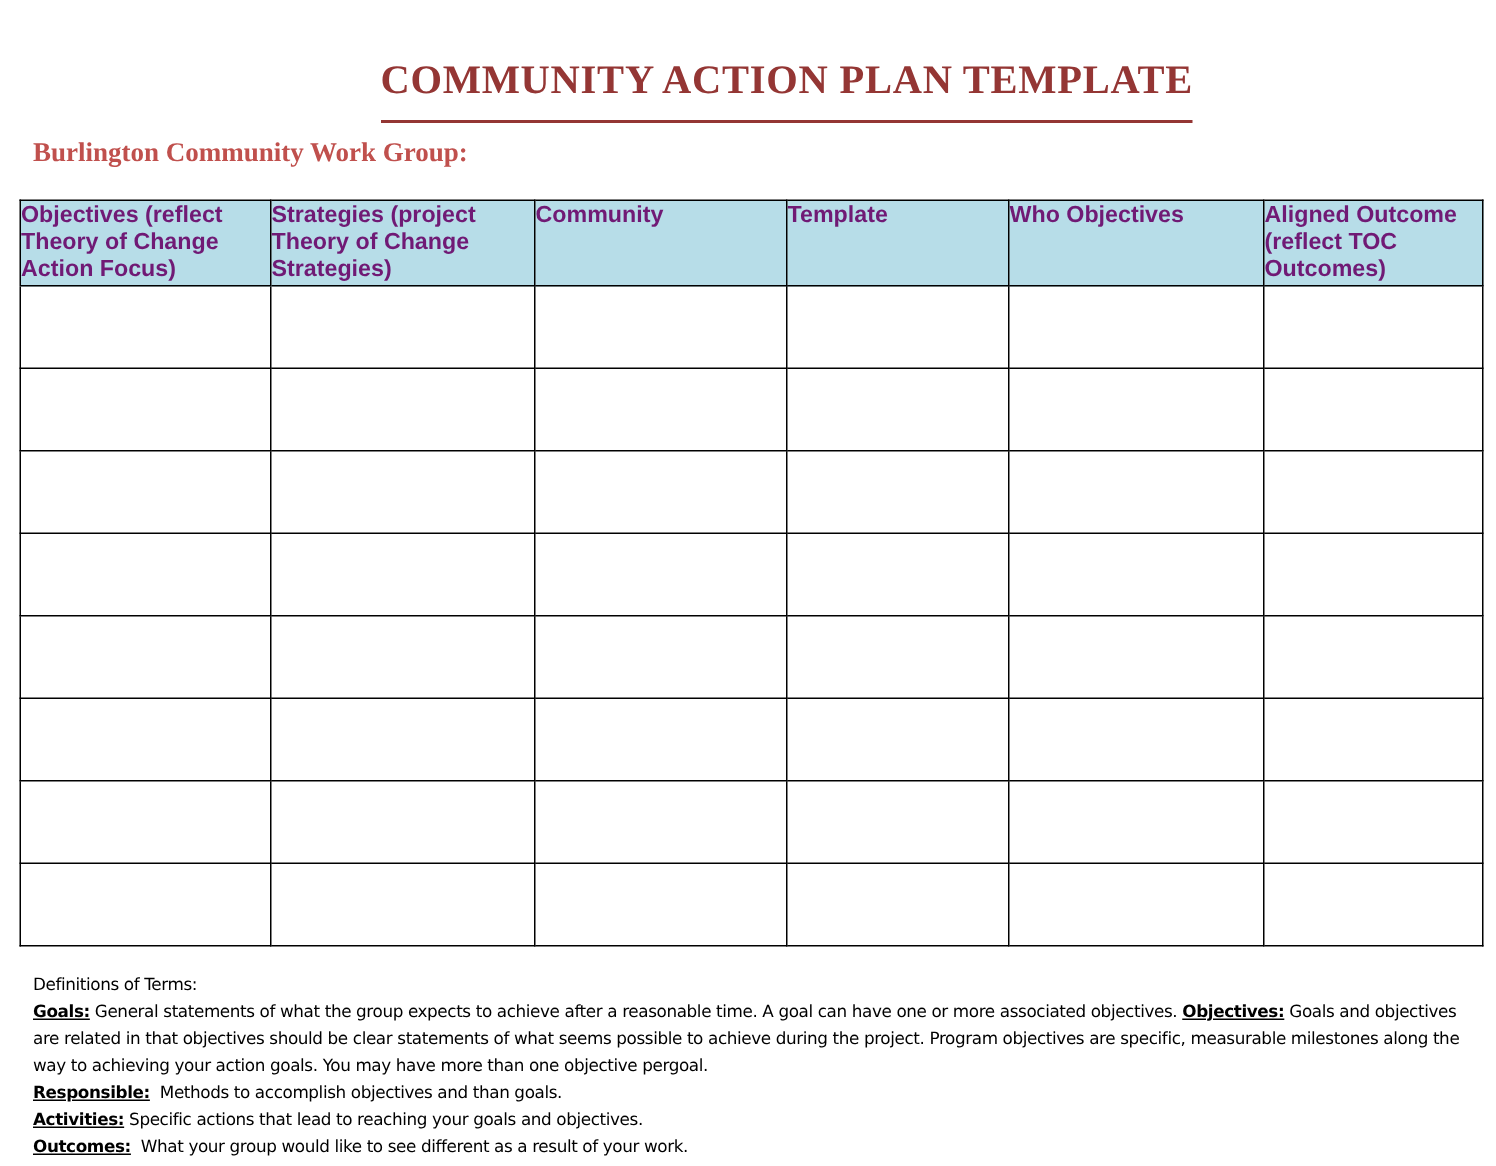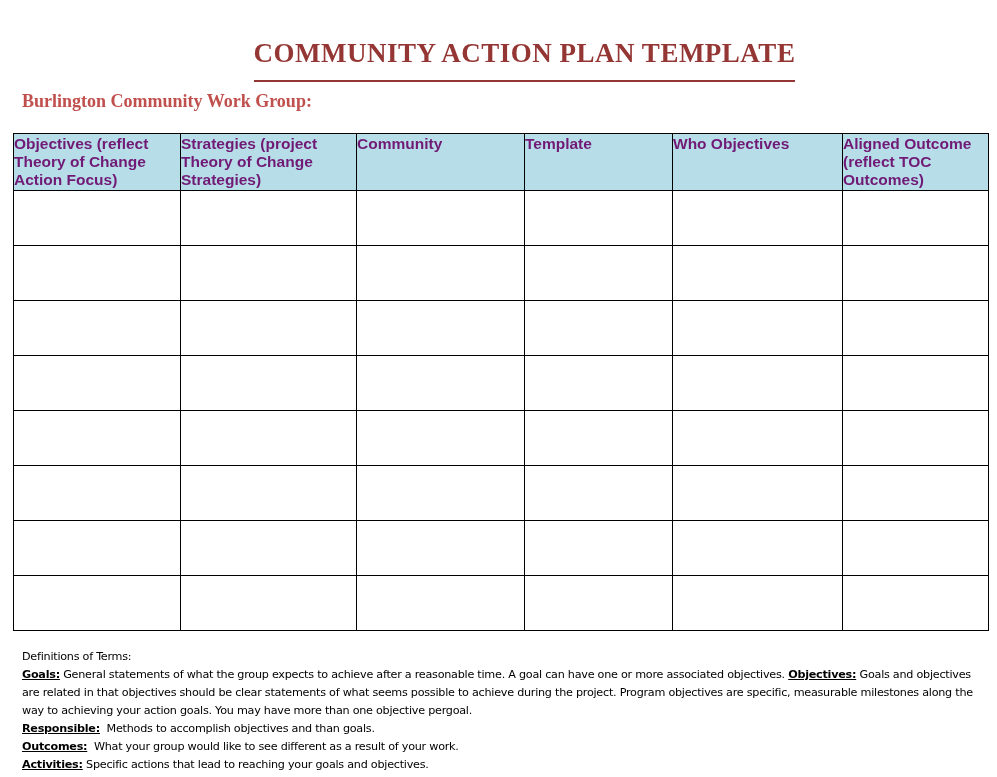--- a/index.html
+++ b/index.html
@@ -126,15 +126,15 @@
       <td></td>
       <td></td>
     </tr>
   </tbody>
 </table>
 
 <div class="defs">
   <div>Definitions of Terms:</div>
   <div><b>Goals:</b><span> General statements of what the group expects to achieve after a reasonable time. A goal can have one or more associated objectives. </span><b>Objectives:</b><span> Goals and objectives are related in that objectives should be clear statements of what seems possible to achieve during the project. Program objectives are specific, measurable milestones along the way to achieving your action goals. You may have more than one objective pergoal.</span></div>
   <div><b>Responsible:</b><span style="white-space:pre">  Methods to accomplish objectives and than goals.</span></div>
+  <div><b>Activities:</b><span> Specific actions that lead to reaching your goals and objectives.</span></div>
   <div><b>Outcomes:</b><span style="white-space:pre">  What your group would like to see different as a result of your work.</span></div>
-  <div><b>Activities:</b><span> Specific actions that lead to reaching your goals and objectives.</span></div>
 </div>
 
 </body></html>

